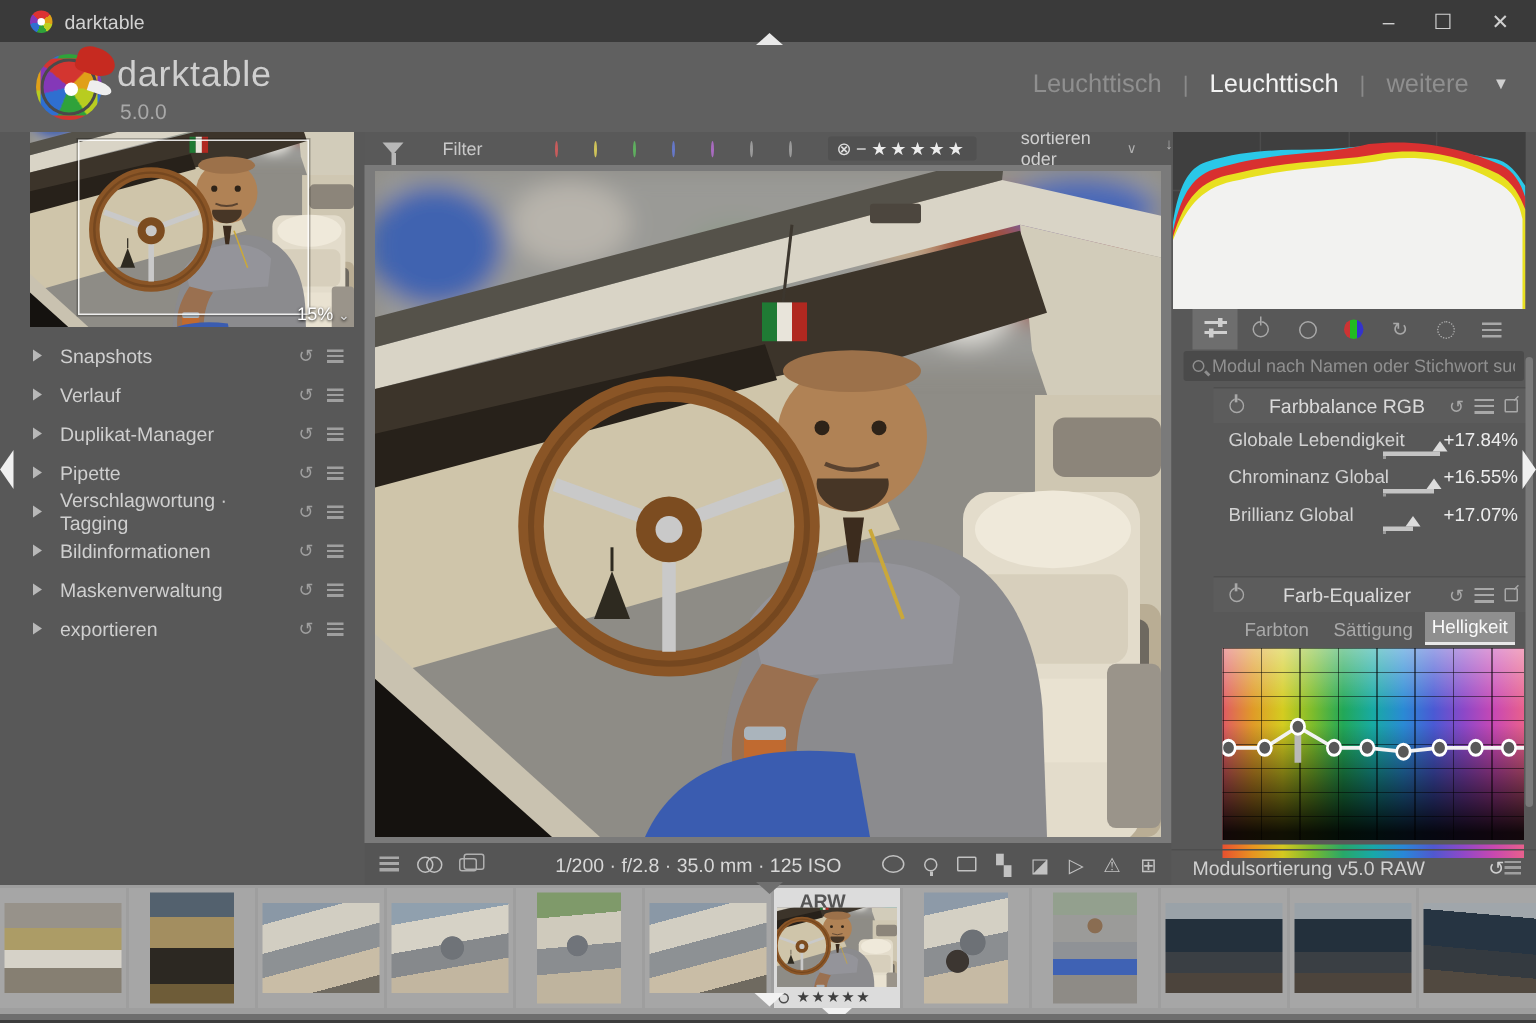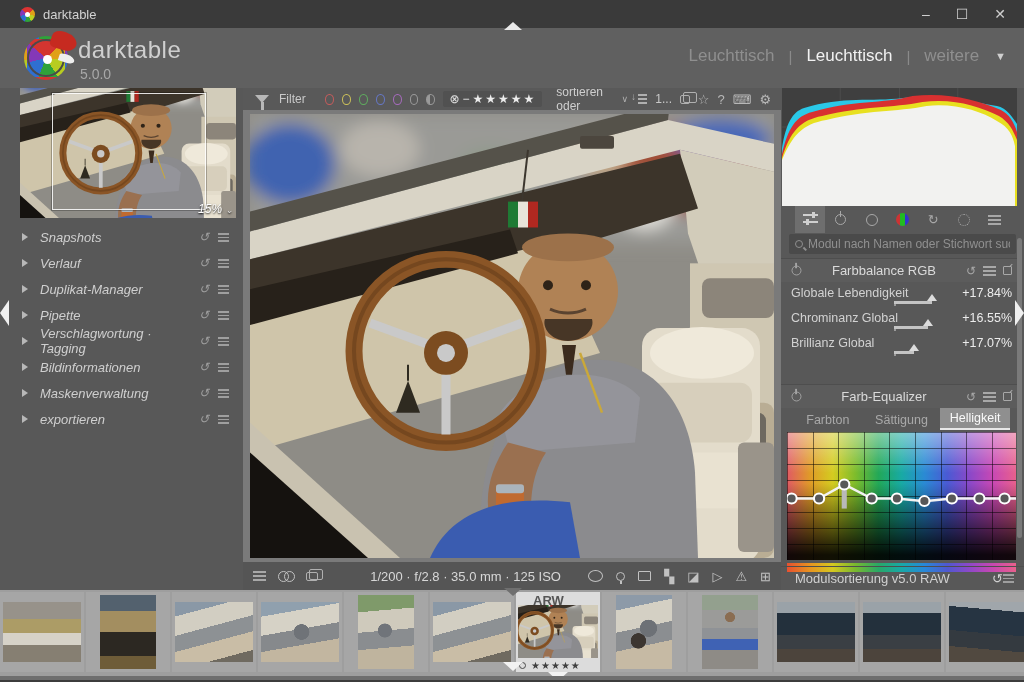--- a/index.html
+++ b/index.html
@@ -36,36 +36,36 @@
   .tri-top { left:504px; top:22px; border-left:9px solid transparent; border-right:9px solid transparent; border-bottom:8px solid #e8e8e8; }
   .tri-left { left:0; top:300px; border-top:13px solid transparent; border-bottom:13px solid transparent; border-right:9px solid #f0f0f0; }
   .tri-right { right:0; top:300px; border-top:13px solid transparent; border-bottom:13px solid transparent; border-left:9px solid #f0f0f0; }
   .tri-bottom { left:503px; top:662px; border-left:10px solid transparent; border-right:10px solid transparent; border-top:9px solid #f2f2f2; }
   .tri-film-top { left:504px; top:588px; border-left:9px solid transparent; border-right:9px solid transparent; border-top:8px solid #6f6f6f; }
 
   
   .main { position:absolute; left:0; top:88px; width:1024px; height:502px; display:flex; }
 
   
-  .left-panel { width:243px; height:502px; background:#585858; position:relative;font-style:italic; }
+  .left-panel { width:243px; height:502px; background:#585858; position:relative; }
   .nav-thumb { position:absolute; left:20px; top:0; width:216px; height:130px; background:#777; overflow:hidden; }
   .nav-thumb svg { width:100%; height:100%; display:block; }
   .nav-box { position:absolute; left:15%; top:4%; width:71%; height:90%; border:1px solid rgba(255,255,255,.85); box-shadow:0 0 0 1px rgba(0,0,0,.25); }
   .nav-zoom { position:absolute; right:3px; bottom:2px; color:#fff; font-size:12px; text-shadow:0 1px 2px #000; }
   .nav-zoom .chev { font-size:9px; color:#ddd; }
   .sections { position:absolute; left:0; top:136px; width:243px; }
   .sec { height:26px; display:flex; align-items:center; padding:0 14px 0 22px; color:#cfcfcf; font-size:13px; cursor:pointer; }
   .sec .arr { width:0; height:0; border-top:4px solid transparent; border-bottom:4px solid transparent; border-left:6px solid #b8b8b8; margin-right:12px; }
   .sec .lbl { flex:1; }
   .sec .micon { color:#9f9f9f; font-size:12px; margin-left:9px; }
   .micon.bars { display:inline-block; width:11px; height:9px; background:linear-gradient(#9f9f9f 0 1.6px, transparent 1.6px 3.6px, #9f9f9f 3.6px 5.2px, transparent 5.2px 7.2px, #9f9f9f 7.2px 8.8px); }
 
   
   .center { width:538px; height:502px; display:flex; flex-direction:column; background:#595959; }
-  .filterbar { height:22px; display:flex; align-items:center; gap:8px; padding:0 10px 0 12px; color:#c9c9c9; font-size:12px; }
+  .filterbar { height:22px; display:flex; align-items:center; gap:24px; padding:0 10px 0 12px; color:#c9c9c9; font-size:12px; }
   .funnel { width:0; height:0; border-left:7px solid transparent; border-right:7px solid transparent; border-top:8px solid #b8b8b8; position:relative; margin-right:2px; }
   .funnel::after { content:""; position:absolute; left:-1.5px; top:-1px; width:3px; height:8px; background:#b8b8b8; }
   .color-dot { width:11px; height:11px; border-radius:50%; border:1.5px solid #999; display:inline-block; }
   .half-dot { width:11px; height:11px; border-radius:50%; border:1.5px solid #9a9a9a; background:linear-gradient(90deg,#9a9a9a 0 50%, transparent 50%); display:inline-block; }
   .rate-group { display:flex; align-items:center; gap:3px; background:#515151; padding:1px 6px; border-radius:2px; color:#e0e0e0; }
   .rate-group .stars { color:#ececec; letter-spacing:2px; font-size:12px; }
   .sortlbl { color:#cfcfcf; margin-left:6px; }
   .fchev { font-size:9px; color:#b0b0b0; }
   .sorticon { display:inline-block; width:12px; height:10px; background:linear-gradient(#b0b0b0 0 1.5px, transparent 1.5px 4px, #b0b0b0 4px 5.5px, transparent 5.5px 8px, #b0b0b0 8px 9.5px); position:relative; margin-left:2px; }
   .sorticon::before { content:"↓"; position:absolute; left:-7px; top:-3px; font-size:10px; color:#b0b0b0; }
@@ -108,21 +108,21 @@
   .loopic { color:#a8a8a8; font-size:13px; }
   .fxic { display:inline-block; width:12px; height:12px; border:1.4px dotted #a8a8a8; border-radius:50%; }
   .hamb { display:inline-block; width:13px; height:10px; background:linear-gradient(#a8a8a8 0 1.6px, transparent 1.6px 4px, #a8a8a8 4px 5.6px, transparent 5.6px 8px, #a8a8a8 8px 9.6px); }
 
   .searchrow { position:absolute; left:8px; top:146px; width:227px; height:20px; background:#4a4a4a; border-radius:2px; display:flex; align-items:center; padding:0 6px; gap:5px; }
   .searchic { width:8px; height:8px; border:1.4px solid #8e8e8e; border-radius:50%; position:relative; flex:none; }
   .searchic::after { content:""; position:absolute; left:7px; top:7px; width:4px; height:1.5px; background:#8e8e8e; transform:rotate(45deg); }
   .searchrow input { background:transparent; border:none; outline:none; color:#cfcfcf; font-size:12px; width:100%; font-family:"Liberation Sans",sans-serif; }
   .searchrow input::placeholder { color:#909090; }
 
-  .module { position:absolute; left:0; width:241px; }
+  .module { position:absolute; left:0; width:241px;padding-left:28px; }
   .modhead { height:24px; display:flex; align-items:center; padding:0 10px; border-top:1px solid #4e4e4e; background:#5c5c5c; }
   .modhead .mtitle { flex:1; text-align:center; color:#dadada; font-size:13px; }
   .modhead .ric { display:flex; gap:7px; align-items:center; color:#a8a8a8; }
   .popout { display:inline-block; width:9px; height:9px; border:1.3px solid #a8a8a8; border-radius:1px; position:relative; }
   .popout::after { content:""; position:absolute; right:-2px; top:-2px; width:4px; height:1.4px; background:#a8a8a8; transform:rotate(-45deg); }
 
   .srow { position:relative; height:25px; padding:3px 10px 0 10px; color:#d2d2d2; font-size:12.5px; cursor:ew-resize; }
   .slabel { position:absolute; left:10px; top:4px; }
   .sval { position:absolute; right:10px; top:4px; color:#ececec; }
   .sbar { position:absolute; left:113px; top:19px; height:3px; background:#c4c4c4; }

